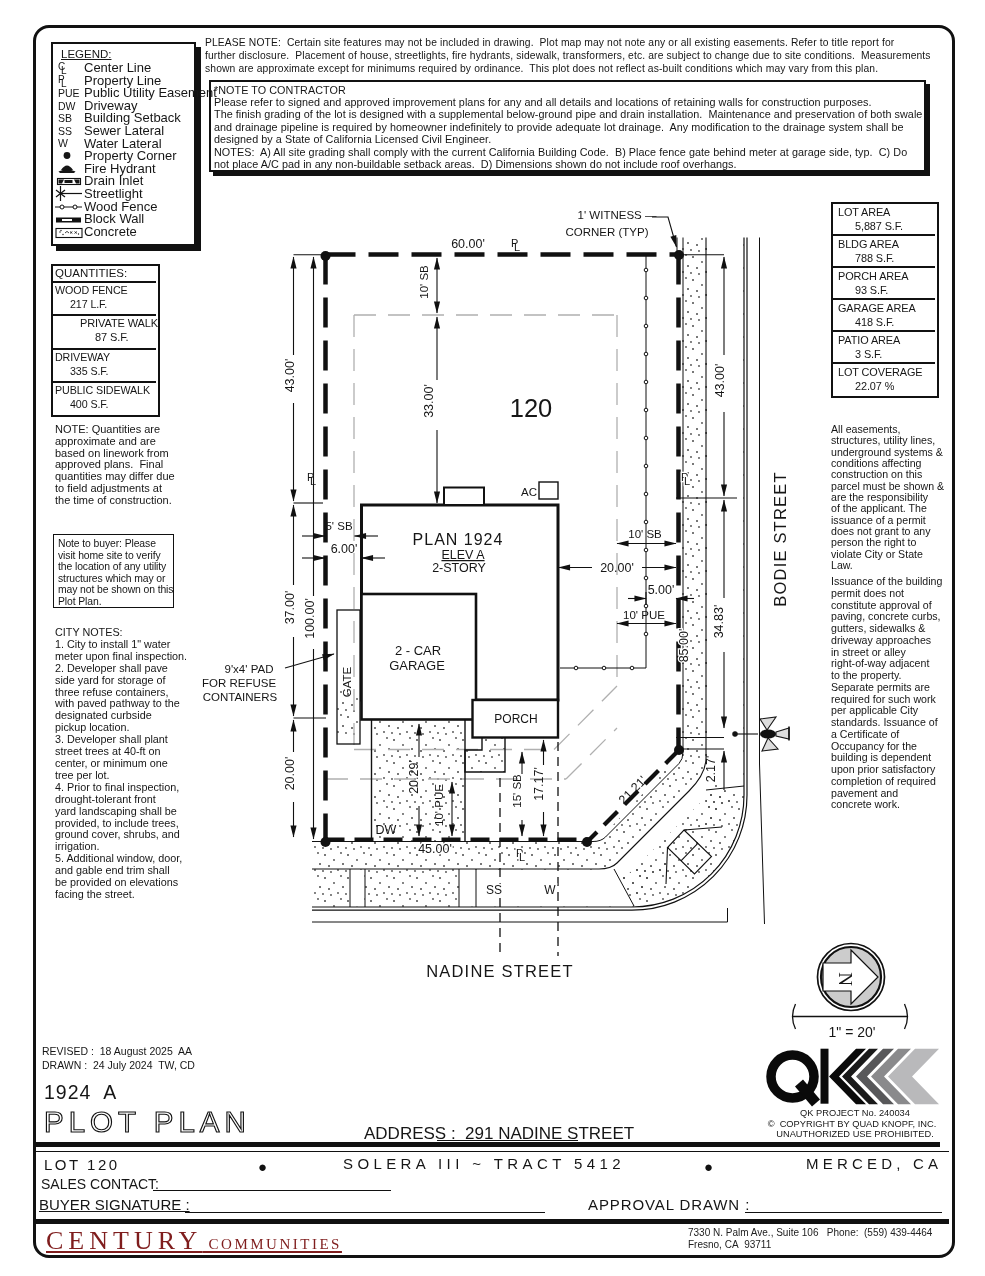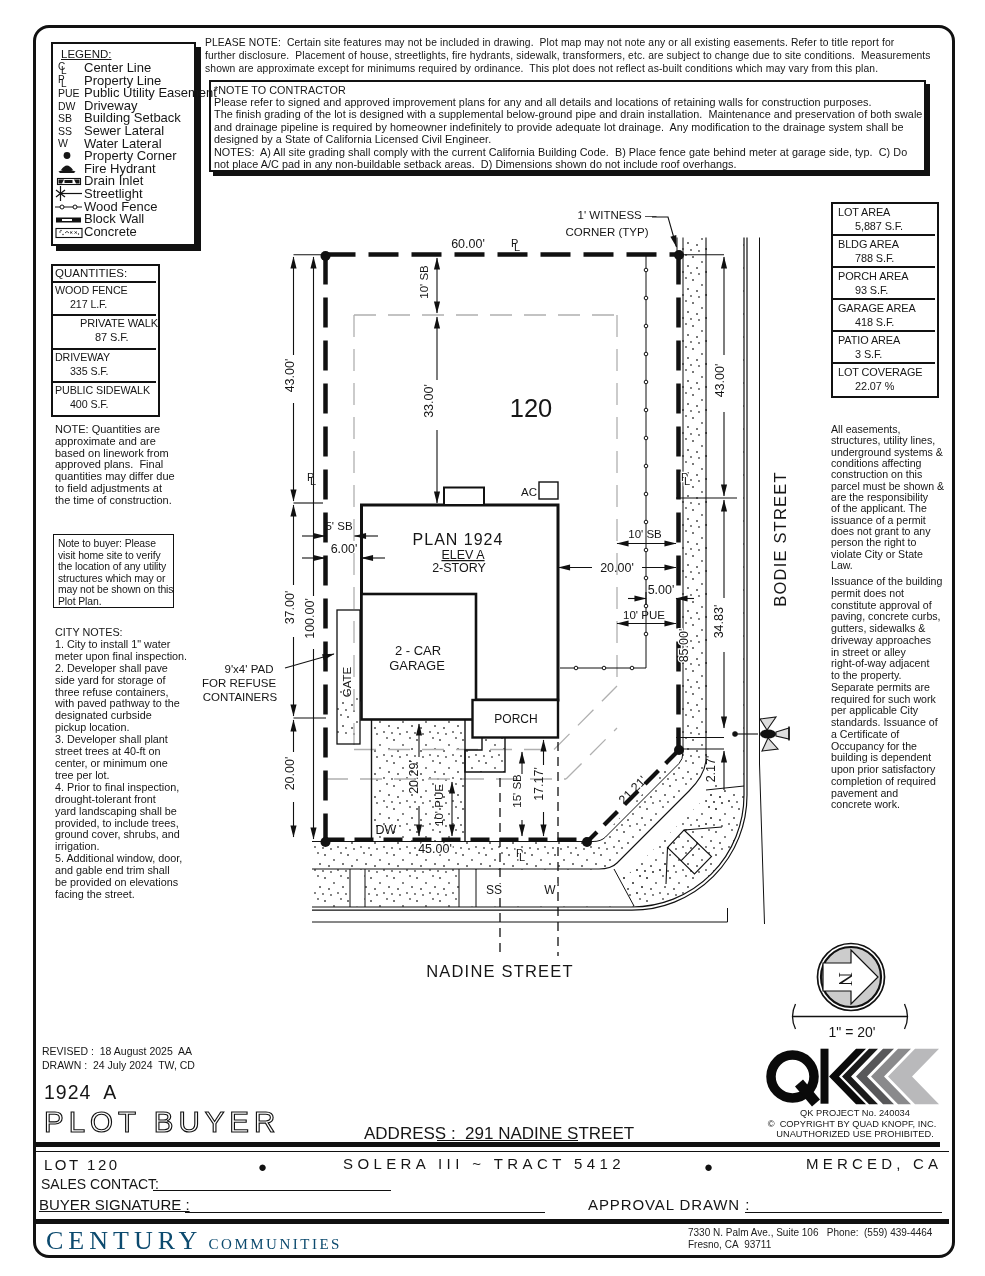--- a/index.html
+++ b/index.html
@@ -469,21 +469,21 @@
 </g>
 
 <text x="852" y="1037" text-anchor="middle" font-size="14" font-family="Liberation Sans,sans-serif" fill="#161616">1" = 20'</text>
 
 </svg>
 
 <div class="abs hand" style="left:42px;top:1045px;font-size:10.5px;line-height:13.5px;">REVISED :&nbsp; 18 August 2025&nbsp; AA<br>DRAWN :&nbsp; 24 July 2024&nbsp; TW, CD</div>
 
 <div class="abs hand" style="left:44px;top:1081px;font-size:19.5px;letter-spacing:1px;">1924&nbsp; A</div>
 
-<div class="abs" style="left:44px;top:1105px;font-size:29.5px;letter-spacing:5px;color:transparent;-webkit-text-stroke:1.15px #111;font-weight:normal;">PLOT BUYER</div>
+<div class="abs" style="left:44px;top:1105px;font-size:29.5px;letter-spacing:5px;color:transparent;-webkit-text-stroke:1.15px #111;font-weight:normal;">PLOT PLAN</div>
 
 <div class="abs hand" style="left:364px;top:1124px;font-size:17px;">ADDRESS :&nbsp; 291 NADINE STREET</div>
 <div class="abs" style="left:437px;top:1140px;width:141px;border-top:1.4px solid #111;"></div>
 
 <svg class="abs" style="left:740px;top:1040px;" width="212" height="100" viewBox="0 0 212 100">
 <g>
 <circle cx="52.5" cy="36.5" r="21.5" fill="none" stroke="#0a0a0a" stroke-width="9.5"></circle>
 <line x1="59" y1="43" x2="76" y2="63" stroke="#0a0a0a" stroke-width="10.5"></line>
 <rect x="80.5" y="8.7" width="8" height="55" fill="#0a0a0a"></rect>
 <path d="M116,8.7 L126,8.7 L99,36.5 L126,64.3 L116,64.3 L89,36.5 Z" fill="#0a0a0a"></path>
@@ -511,17 +511,17 @@
 <div class="abs hand" style="left:41px;top:1176px;font-size:14px;text-align:right;">SALES CONTACT:</div>
 <div class="abs" style="left:153px;top:1190px;width:238px;border-top:1.6px solid #111;"></div>
 
 <div class="abs hand" style="left:39px;top:1196px;font-size:15px;text-decoration:underline;">BUYER SIGNATURE :</div>
 <div class="abs" style="left:185px;top:1212px;width:360px;border-top:1.6px solid #111;"></div>
 <div class="abs hand" style="left:588px;top:1196px;font-size:15px;letter-spacing:0.9px;">APPROVAL DRAWN :</div>
 <div class="abs" style="left:745px;top:1212px;width:197px;border-top:1.6px solid #111;"></div>
 
 <div class="abs" style="left:36px;top:1219px;width:913px;height:5px;background:#111;"></div>
 
-<div class="abs" style="left:46px;top:1226px;font-family:'Liberation Serif',serif;font-size:26px;letter-spacing:5px;color:#0c4a6e;">CENTURY<span style="font-size:15px;letter-spacing:2.5px;">&nbsp;COMMUNITIES</span></div>
+<div class="abs" style="left:46px;top:1226px;font-family:'Liberation Serif',serif;font-size:26px;letter-spacing:5px;color:#7f1d1d;text-decoration:underline;">CENTURY<span style="font-size:15px;letter-spacing:2.5px;">&nbsp;COMMUNITIES</span></div>
 
 <div class="abs" style="left:688px;top:1227px;font-size:10px;line-height:11.5px;color:#222;">7330 N. Palm Ave., Suite 106&nbsp;&nbsp;&nbsp;Phone:&nbsp; (559) 439-4464<br>Fresno, CA&nbsp; 93711</div>
 
 </div>
 
 </body></html>

